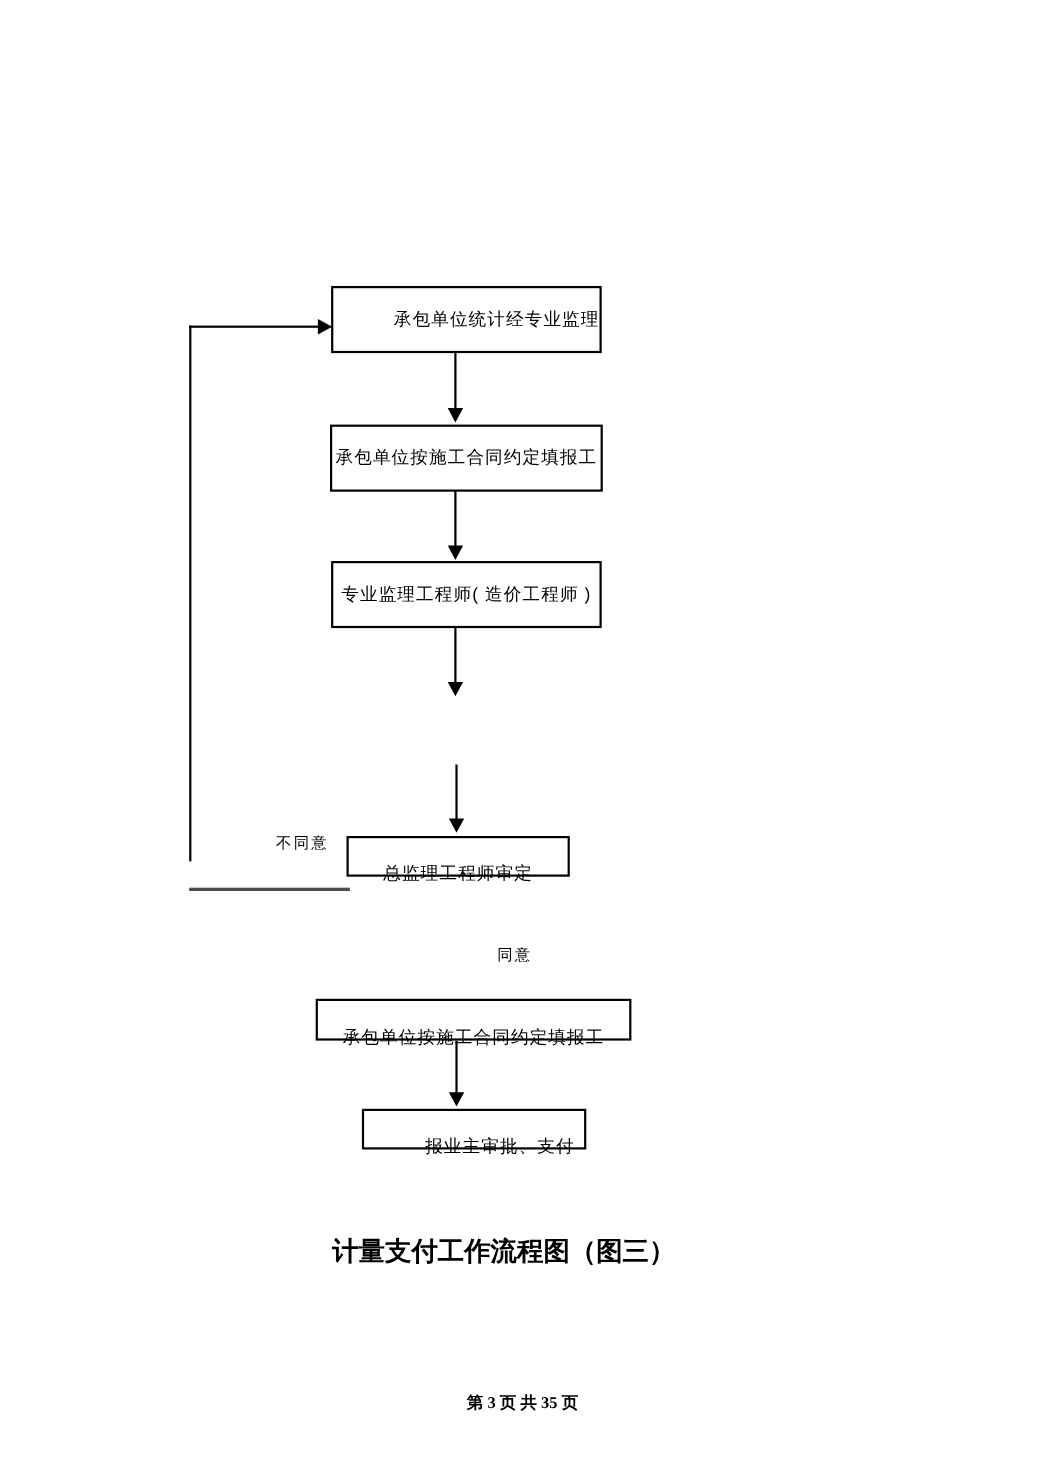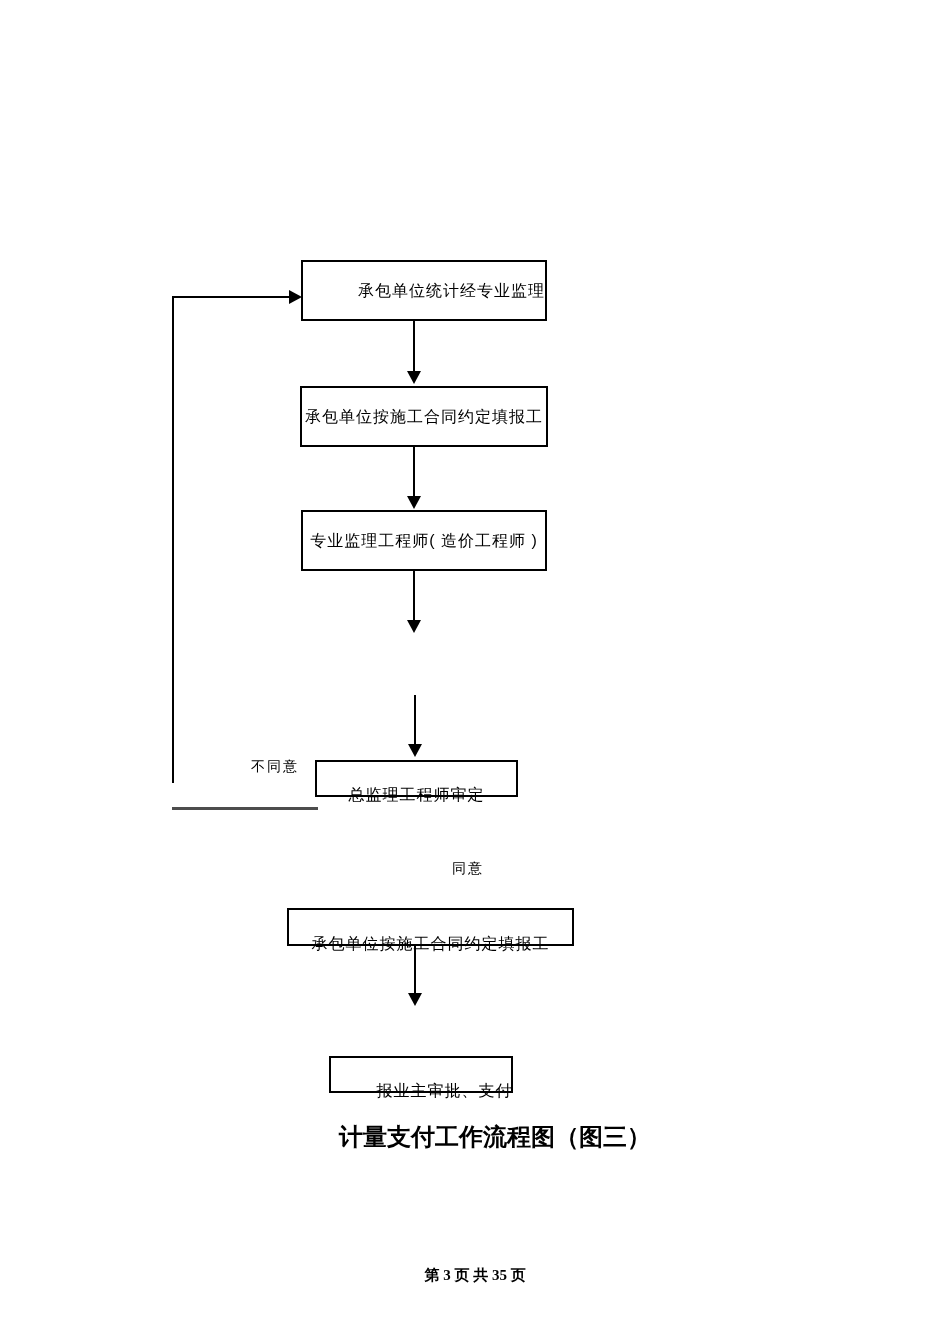--- a/index.html
+++ b/index.html
@@ -74,21 +74,20 @@
     letter-spacing: 2px;
     white-space: nowrap;
     margin-left: 29px;
   }
   .caption {
     position: absolute;
     font-weight: bold;
     font-size: 24px;
     letter-spacing: 0px;
     white-space: nowrap;
-    margin-left: 37px;
   }
   .footer {
     position: absolute;
     left: 50%;
     transform: translateX(-50%);
     font-family: "Liberation Serif", serif;
     font-size: 15px;
     white-space: nowrap;
   }
 </style>
@@ -136,21 +135,21 @@
 
   <div class="flabel" style="left:423px; top:860px;font-family:Liberation Mono, monospace;">同意</div>
 
   <div class="box bottom-text" style="left:287px; top:908px; width:287px; height:38px;">
     <span class="lbl">承包单位按施工合同约定填报工</span>
   </div>
 
   <div class="vline" style="left:414px; top:946px; height:48px;"></div>
   <div class="head-down" style="left:408px; top:993px;"></div>
 
-  <div class="box bottom-text" style="left:329px; top:1056px; width:184px; height:37px;padding-left:47px;">
+  <div class="box bottom-text" style="left:329px; top:1008px; width:204px; height:37px;padding-left:47px;">
     <span class="lbl">报业主审批、支付</span>
   </div>
 
   <div class="caption" style="left:302px; top:1121px;">计量支付工作流程图（图三）</div>
 
   <div class="footer" style="top:1266px;font-weight:bold;">第 3 页 共 35 页</div>
 
 </div>
 
 </body></html>

